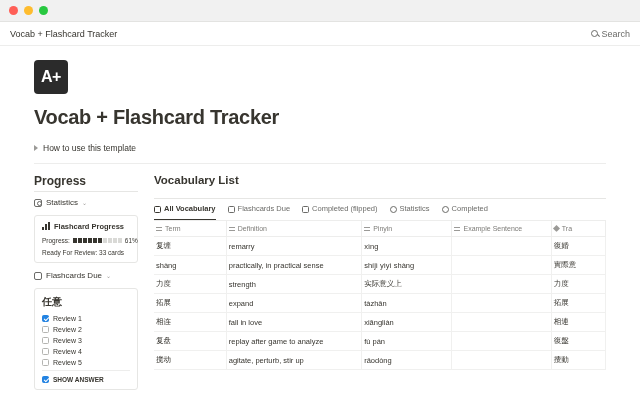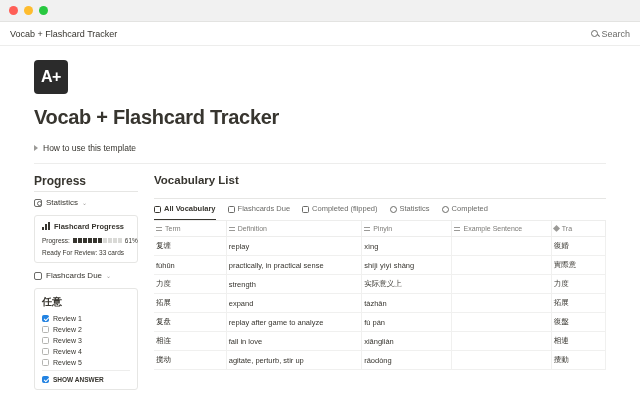--- a/index.html
+++ b/index.html
@@ -492,61 +492,61 @@
               <span class="th-inner">
                   <span class="hico pen"></span>
                   <span>Tra</span>
                 </span>
             </th>
           </tr>
         </thead>
         <tbody>
           <tr>
             <td class="term">复缠</td>
-            <td>replay</td>
+            <td>remarry</td>
             <td>xìng</td>
             <td></td>
             <td>復婚</td>
           </tr>
           <tr>
-            <td class="term">fùhūn</td>
+            <td class="term">shàng</td>
             <td>practically, in practical sense</td>
             <td>shíjì yìyì shàng</td>
             <td></td>
             <td>實際意</td>
           </tr>
           <tr>
             <td class="term">力度</td>
             <td>strength</td>
             <td>实际意义上</td>
             <td></td>
             <td>力度</td>
           </tr>
           <tr>
             <td class="term">拓展</td>
             <td>expand</td>
             <td>tàzhǎn</td>
             <td></td>
             <td>拓展</td>
           </tr>
           <tr>
+            <td class="term">相连</td>
+            <td>fall in love</td>
+            <td>xiāngliàn</td>
+            <td></td>
+            <td>相連</td>
+          </tr>
+          <tr>
             <td class="term">复盘</td>
             <td>replay after game to analyze</td>
             <td>fù pán</td>
             <td></td>
             <td>復盤</td>
           </tr>
           <tr>
-            <td class="term">相连</td>
-            <td>fall in love</td>
-            <td>xiāngliàn</td>
-            <td></td>
-            <td>相連</td>
-          </tr>
-          <tr>
             <td class="term">搅动</td>
             <td>agitate, perturb, stir up</td>
             <td>rǎodòng</td>
             <td></td>
             <td>攪動</td>
           </tr>
 
         </tbody>
       </table>
 

